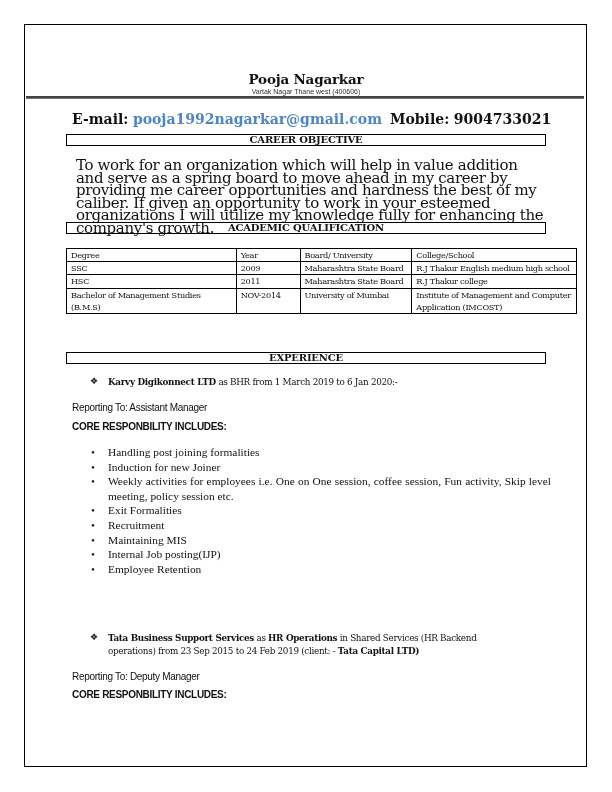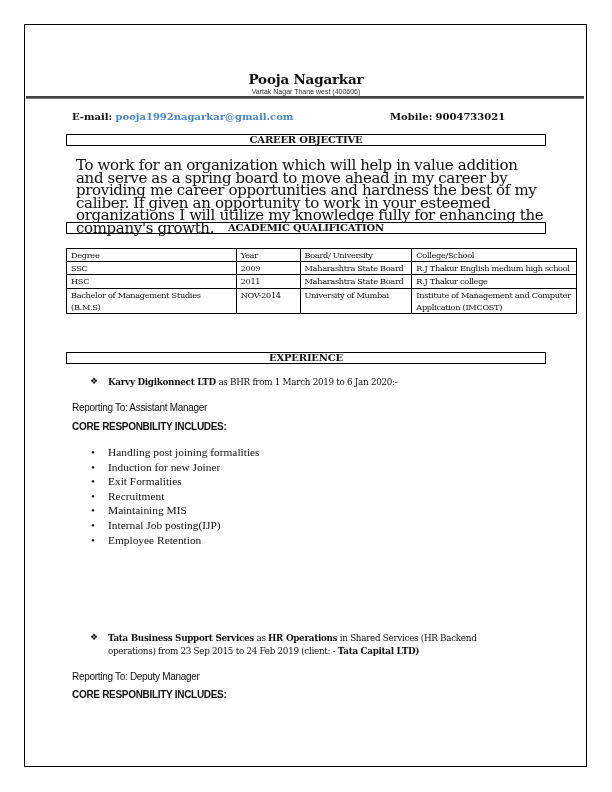--- a/index.html
+++ b/index.html
@@ -6,21 +6,21 @@
     body { width: 612px; height: 792px; position: relative; overflow: hidden;
            font-family: "DejaVu Serif", "Liberation Serif", serif; color: #111; }
     .page-border { position: absolute; left: 24px; top: 24px; width: 563px; height: 743px;
                    border: 1.3px solid #000; box-sizing: border-box; }
     .name { position: absolute; left: 0; width: 612px; top: 71px; text-align: center;
             font-family: "DejaVu Serif", serif; font-weight: bold; font-size: 13.5px; letter-spacing: -0.2px; }
     .address { position: absolute; left: 0; width: 612px; top: 88px; text-align: center;
                font-family: "Liberation Sans", sans-serif; font-size: 7px; color: #333; }
     .hr-double { position: absolute; left: 26px; width: 558px; top: 96px; height: 3px;
                  border-top: 2px solid #444; border-bottom: 1px solid #777; box-sizing: border-box; }
-    .contact { position: absolute; top: 111px; font-family: "DejaVu Serif", serif; font-size: 10px; }
+    .contact { position: absolute; top: 111px; font-family: "DejaVu Serif", serif; font-size: 14px; }
     .contact b { font-weight: bold; }
     .email-link { color: #4a86d0; font-weight: bold; text-decoration: none; }
     .section-bar { position: absolute; left: 66px; width: 480px; height: 12px; border: 1px solid #000;
                    box-sizing: border-box; text-align: center; font-weight: bold;
                    font-family: "DejaVu Serif", serif; font-size: 10px; line-height: 10px; letter-spacing: -0.2px; }
     .objective { position: absolute; left: 76px; width: 470px; top: 159px;
                  font-family: "DejaVu Serif", serif; font-size: 15px; line-height: 12.6px; letter-spacing: -0.35px; }
     table.acad { position: absolute; left: 66px; top: 248px; width: 511px; border-collapse: collapse;
                  font-family: "DejaVu Serif", serif; font-size: 8.2px; letter-spacing: -0.3px; }
     table.acad th, table.acad td { border: 1px solid #000; padding: 0px 4px; text-align: left;
@@ -101,20 +101,21 @@
   <span class="exp-text" style="white-space:nowrap;">
     <b>Karvy Digikonnect LTD</b><span> as BHR from 1 March 2019 to 6 Jan 2020:-</span>
   </span>
 </div>
 <div class="plain" style="top:402px;">Reporting To: Assistant Manager</div>
 <div class="plain bold-small" style="top:421px;">CORE RESPONBILITY INCLUDES:</div>
 
 <ul class="duties">
   <li>Handling post joining formalities</li>
   <li>Induction for new Joiner</li>
+  <li style="text-align:justify;">Weekly activities for employees i.e. One on One session, coffee session, Fun activity, Skip level meeting, policy session etc.</li>
   <li>Exit Formalities</li>
   <li>Recruitment</li>
   <li>Maintaining MIS</li>
   <li>Internal Job posting(IJP)</li>
   <li>Employee Retention</li>
 </ul>
 
 <div class="exp-head" style="top:632px;">
   <span class="diamond">❖</span>
   <span class="exp-text">

